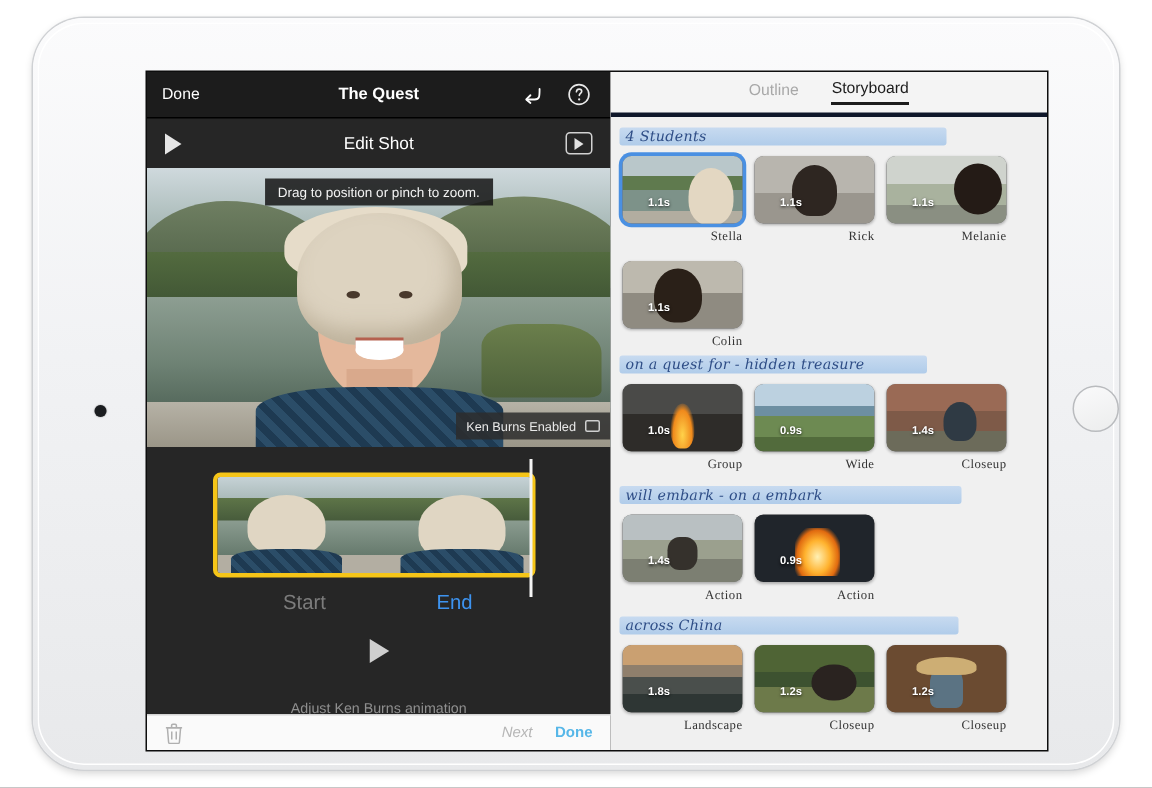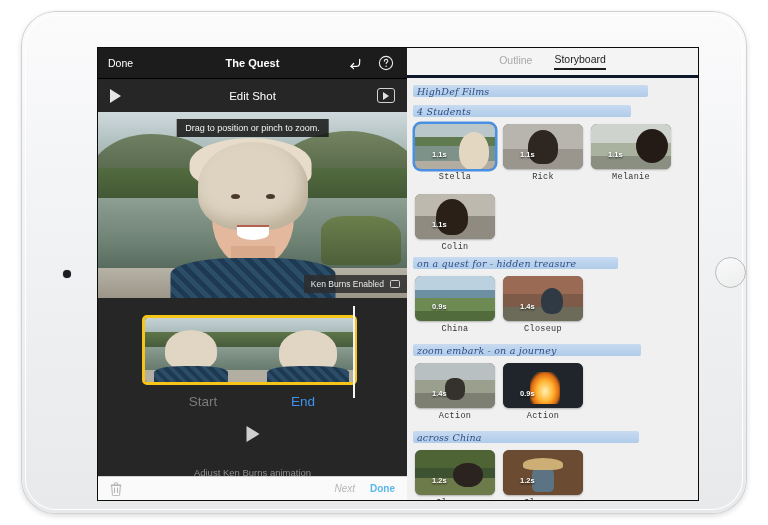--- a/index.html
+++ b/index.html
@@ -289,22 +289,22 @@
     box-shadow: 0 0 0 2.5px #4a90e2, 0 1px 2px rgba(0,0,0,.28);
   }
   .sb-dur {
     position: absolute; left: 4px; bottom: 10px;
     color: #fff; font-size: 7.5px; font-weight: bold;
     text-shadow: 0 1px 2px rgba(0,0,0,.8);
     z-index: 3;
     padding-left: 13px;
   }
   .sb-label {
-    margin-top: 3px; text-align: center;
-    font-family: Liberation Mono, monospace;
+    margin-top: 3px; text-align: right;
+    font-family: Liberation Serif, serif;
     font-size: 8.5px; color: #343434; letter-spacing: .3px;
   }
   
   .sc { position: absolute; inset: 0; }
   .sc-stella { background: linear-gradient(180deg,#b9c7ca 0 30%, #5f7a4e 30% 50%, #7d9289 50% 82%, #b2ada0 82% 100%); }
   .sc-stella::after { content:''; position:absolute; left:55%; top:18%; width:30px; height:38px;
       background:#e3d7c2; border-radius:50% 50% 42% 42%; }
   .sc-rick { background: linear-gradient(180deg,#b8b5ae 0 55%, #9a968e 55% 100%); }
   .sc-rick::after { content:''; position:absolute; left:50%; top:14%; transform:translateX(-50%);
       width:30px; height:34px; background:#2e2621; border-radius:50% 50% 40% 40%; }
@@ -441,24 +441,20 @@
     </div>
 
     <div id="storyboard-pane">
       <div id="sb-tabs">
         <div class="sb-tab">Outline</div>
         <div class="sb-tab active">Storyboard</div>
       </div>
 
       <div id="sb-scroll">
         <div class="sb-heading">
-          <span class="hl" style="width: 235px;"></span>
-          <span>HighDef Films</span>
-        </div>
-        <div class="sb-heading">
           <span class="hl" style="width: 218px;"></span>
           <span>4 Students</span>
         </div>
         <div class="sb-row" id="row-students">
             <div class="sb-clip selected">
               <div class="sb-thumb">
                 <div class="sc sc-stella"></div>
                 <div class="sb-dur">1.1s</div>
               </div>
               <div class="sb-label">Stella</div>
@@ -487,38 +483,45 @@
           </div>
         <div id="sb-sections">
             <div class="sb-section">
               <div class="sb-heading">
                 <span class="hl" style="width: 205px;"></span>
                 <span>on a quest for - hidden treasure</span>
               </div>
               <div class="sb-row">
                 <div class="sb-clip">
                   <div class="sb-thumb">
+                    <div class="sc sc-group"></div>
+                    <div class="sb-dur">1.0s</div>
+                  </div>
+                  <div class="sb-label">Group</div>
+                </div>
+                <div class="sb-clip">
+                  <div class="sb-thumb">
                     <div class="sc sc-wide"></div>
                     <div class="sb-dur">0.9s</div>
                   </div>
-                  <div class="sb-label">China</div>
+                  <div class="sb-label">Wide</div>
                 </div>
                 <div class="sb-clip">
                   <div class="sb-thumb">
                     <div class="sc sc-closeup1"></div>
                     <div class="sb-dur">1.4s</div>
                   </div>
                   <div class="sb-label">Closeup</div>
                 </div>
               </div>
             </div>
             <div class="sb-section">
               <div class="sb-heading">
                 <span class="hl" style="width: 228px;"></span>
-                <span>zoom embark - on a journey</span>
+                <span>will embark - on a embark</span>
               </div>
               <div class="sb-row">
                 <div class="sb-clip">
                   <div class="sb-thumb">
                     <div class="sc sc-action1"></div>
                     <div class="sb-dur">1.4s</div>
                   </div>
                   <div class="sb-label">Action</div>
                 </div>
                 <div class="sb-clip">
@@ -531,20 +534,27 @@
               </div>
             </div>
             <div class="sb-section">
               <div class="sb-heading">
                 <span class="hl" style="width: 226px;"></span>
                 <span>across China</span>
               </div>
               <div class="sb-row">
                 <div class="sb-clip">
                   <div class="sb-thumb">
+                    <div class="sc sc-landscape"></div>
+                    <div class="sb-dur">1.8s</div>
+                  </div>
+                  <div class="sb-label">Landscape</div>
+                </div>
+                <div class="sb-clip">
+                  <div class="sb-thumb">
                     <div class="sc sc-closeup2"></div>
                     <div class="sb-dur">1.2s</div>
                   </div>
                   <div class="sb-label">Closeup</div>
                 </div>
                 <div class="sb-clip">
                   <div class="sb-thumb">
                     <div class="sc sc-closeup3"></div>
                     <div class="sb-dur">1.2s</div>
                   </div>

